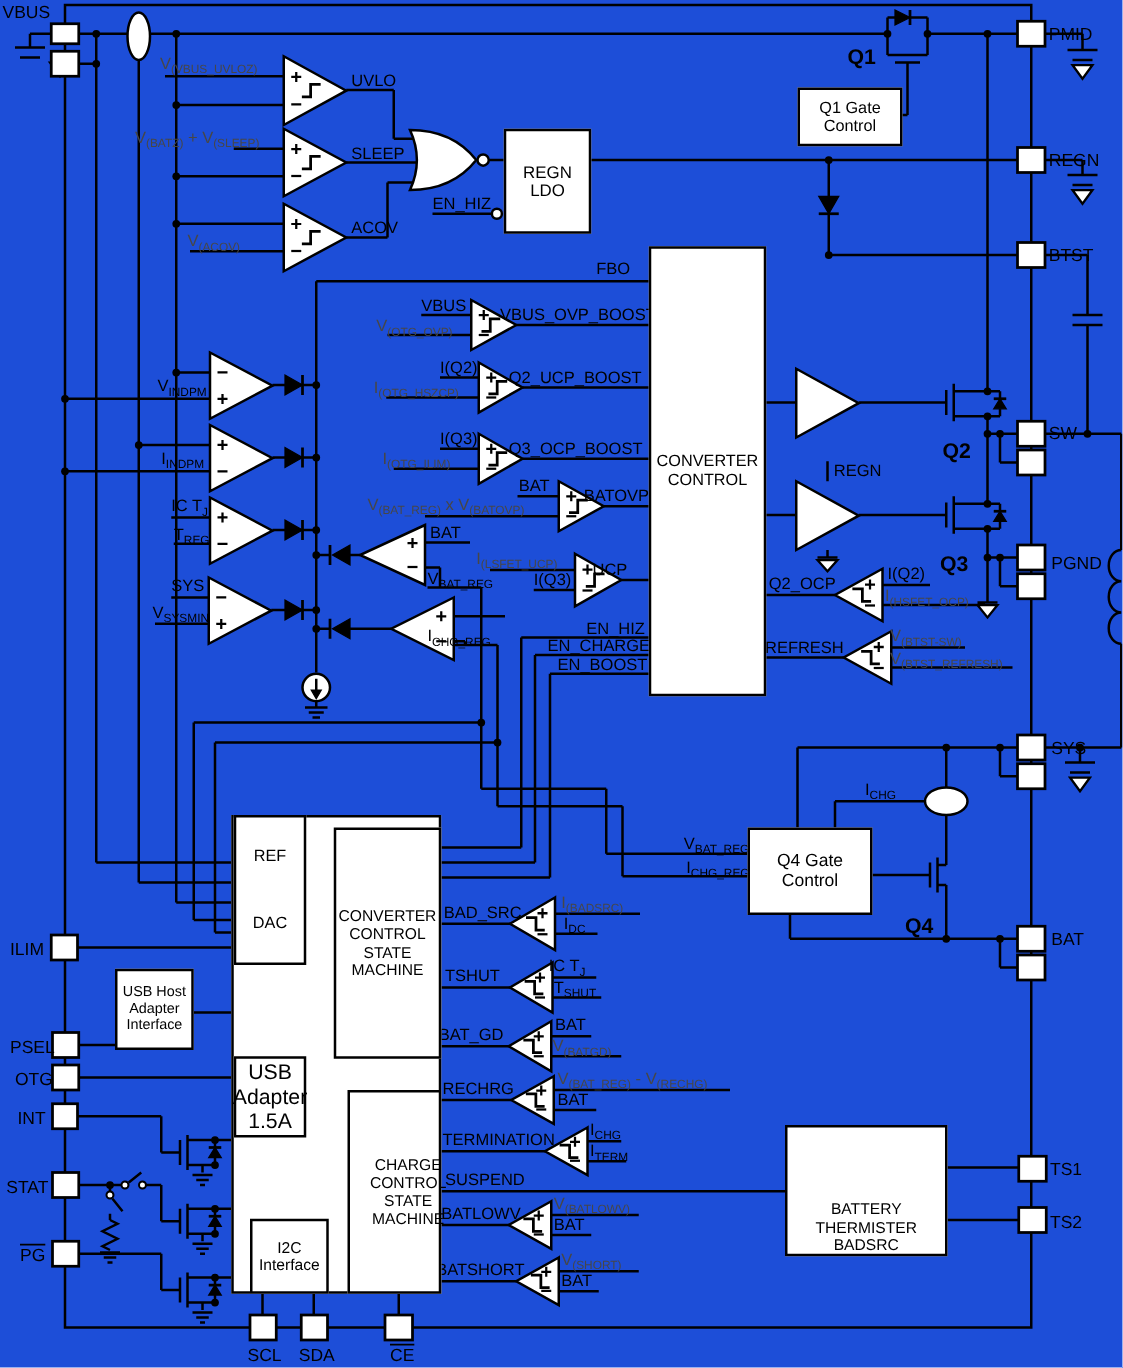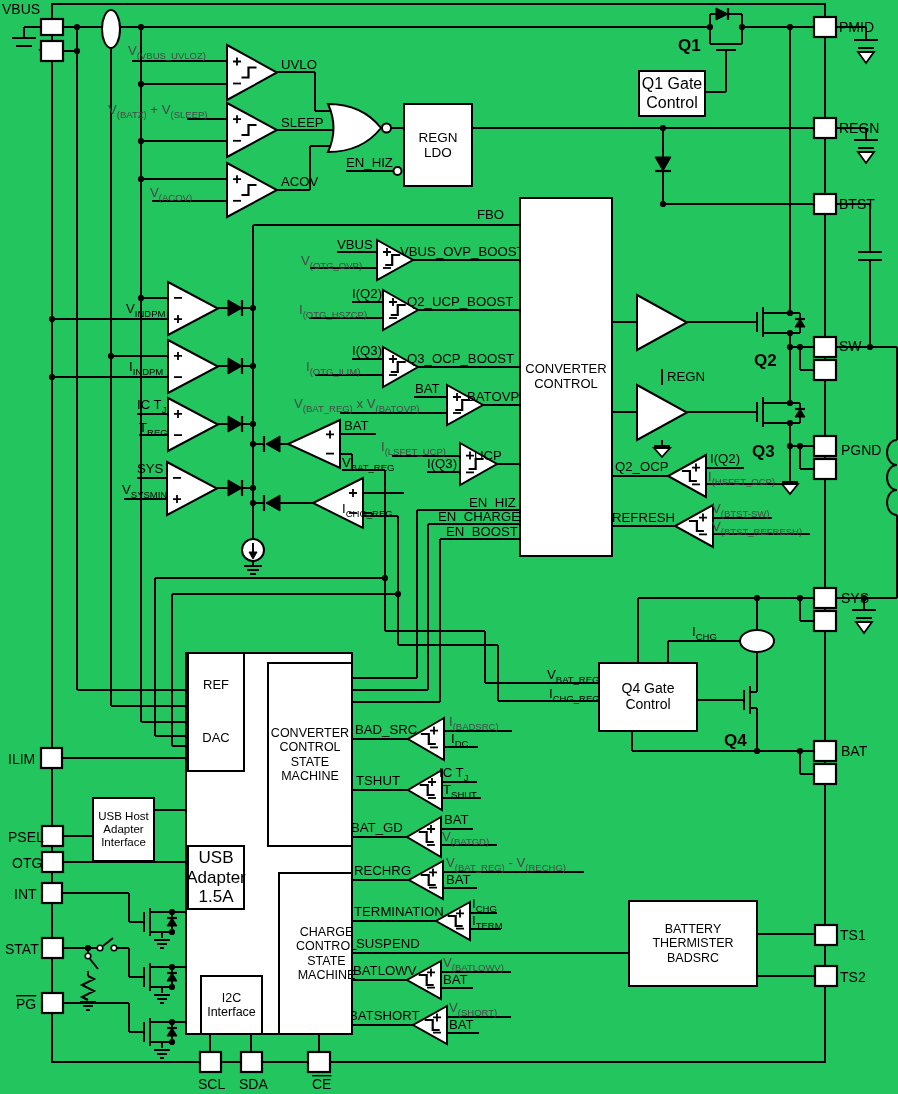--- a/index.html
+++ b/index.html
@@ -1,16 +1,16 @@
 <!DOCTYPE html>
 <html><head>
 <meta charset="utf-8">
 <style>
   html,body{margin:0;padding:0;background:#fff;}
-  #stage{position:relative;width:898px;height:1094px;background:#22c55e;overflow:hidden;
+  #stage{position:relative;width:898px;height:1094px;background:#1d4ed8;overflow:hidden;
          font-family:"Liberation Sans","DejaVu Sans",sans-serif;}
   #wiring{position:absolute;left:0;top:0;}
   .blk{position:absolute;box-sizing:border-box;border:2.2px solid #000;background:#fff;
        display:flex;flex-direction:column;align-items:center;justify-content:center;
        text-align:center;color:#000;line-height:1.14;}
   .blk span{display:block;}
 </style>
 </head>
 <body>
 
@@ -416,40 +416,40 @@
       <div class="blk" style="left: 278px; top: 872px; width: 75px; height: 163px; font-size: 12.5px; padding-left: 22px;">
         <span>CHARGE</span>
         <span>CONTROL</span>
         <span>STATE</span>
         <span>MACHINE</span>
       </div>
       <div class="blk" style="left: 200px; top: 975px; width: 63px; height: 60px; font-size: 12.5px;">
         <span>I2C</span>
         <span>Interface</span>
       </div>
-      <div class="blk" style="left: 92px; top: 775px; width: 63px; height: 65px; font-size: 11.5px; margin-top: 22px;">
+      <div class="blk" style="left: 92px; top: 775px; width: 63px; height: 65px; font-size: 11.5px;">
         <span>USB Host</span>
         <span>Adapter</span>
         <span>Interface</span>
       </div>
       <div class="blk" style="left: 403px; top: 103px; width: 70px; height: 84px; font-size: 13.5px;">
         <span>REGN</span>
         <span>LDO</span>
       </div>
       <div class="blk" style="left: 519px; top: 197px; width: 94px; height: 360px; font-size: 13px;">
         <span>CONVERTER</span>
         <span>CONTROL</span>
       </div>
-      <div class="blk" style="left: 638px; top: 70px; width: 68px; height: 47px; font-size: 16px;">
+      <div class="blk" style="left: 638px; top: 70px; width: 84px; height: 47px; font-size: 13px;">
         <span>Q1 Gate</span>
         <span>Control</span>
       </div>
       <div class="blk" style="left: 598px; top: 662px; width: 100px; height: 70px; font-size: 14px; justify-content: center;">
         <span>Q4 Gate</span>
         <span>Control</span>
       </div>
-      <div class="blk" style="left: 628px; top: 900px; width: 130px; height: 87px; font-size: 12.5px;">
+      <div class="blk" style="left: 628px; top: 900px; width: 130px; height: 105px; font-size: 12.5px; justify-content: flex-end;">
         <span>BATTERY</span>
         <span>THERMISTER</span>
         <span>BADSRC</span>
       </div>
     </div>
 </div>
 
 </body></html>

